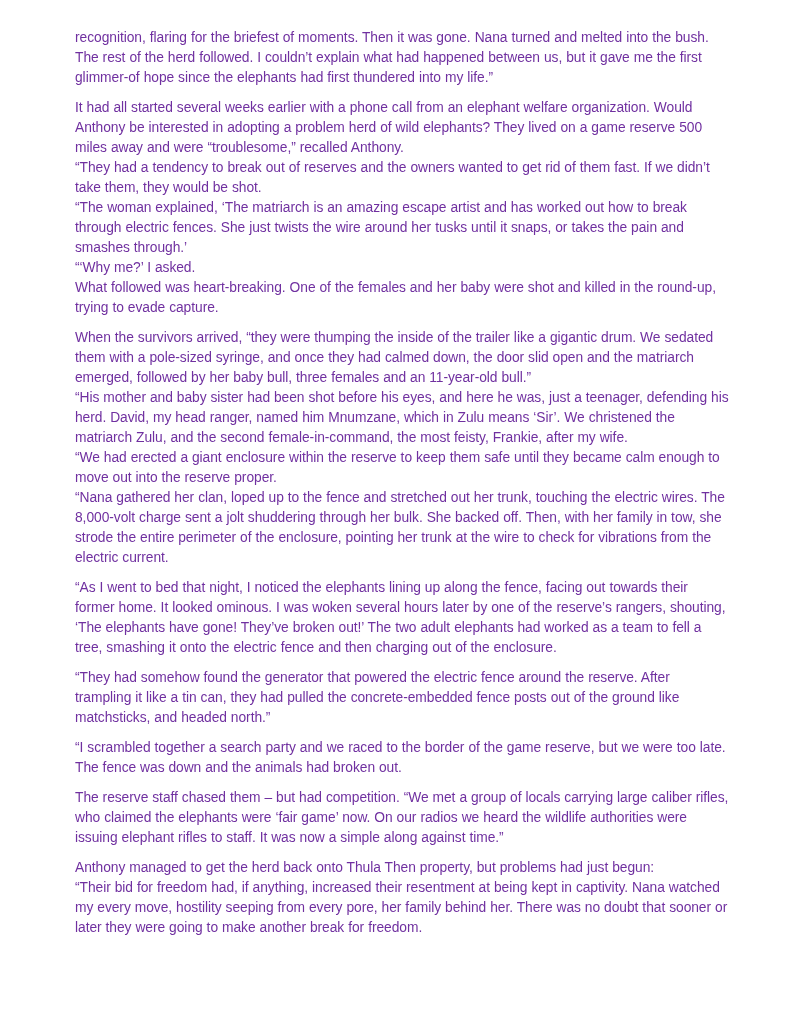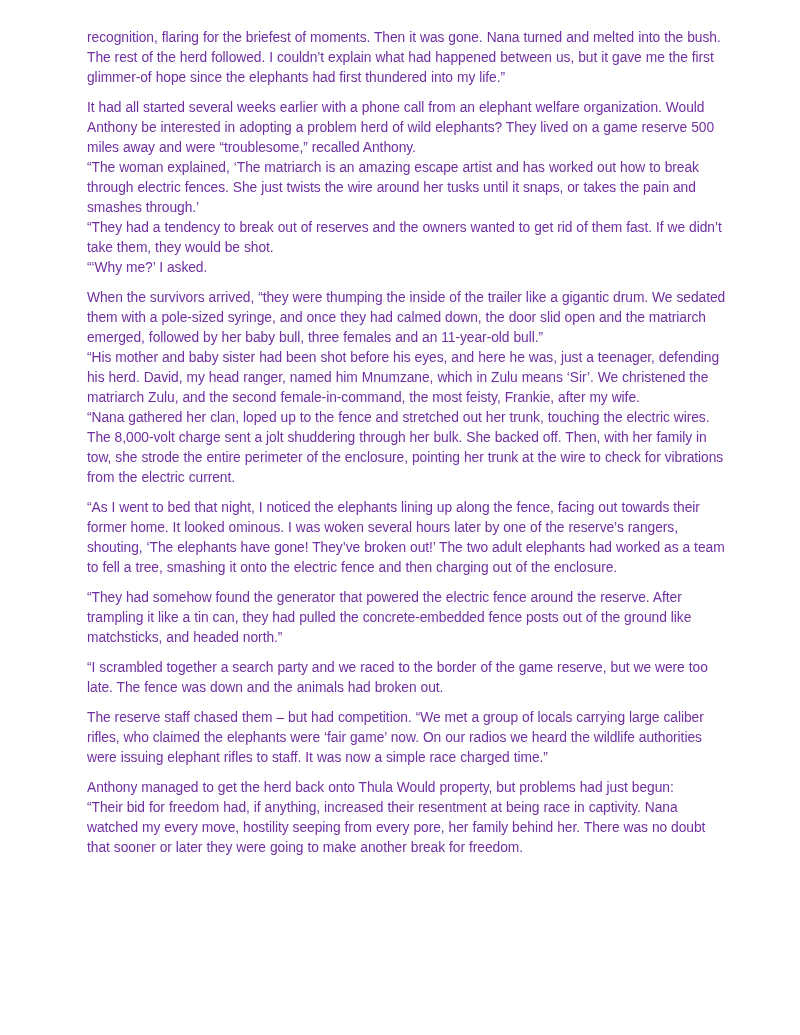--- a/index.html
+++ b/index.html
@@ -20,57 +20,59 @@
     padding: 28px 70px 0 75px;
     background: #ffffff;
   }
   .doc-body {
     font-size: 13.8px;
     line-height: 20px;
     letter-spacing: -0.05px;
     word-spacing: 0.2px;
   }
   .paragraph {
-    margin: 0 0 10px 12px;
+    margin: 0 0 10px 0;
   }
   .segment {
     margin: 0;
     padding: 0;
     text-align: left;
   }
 </style>
 </head>
 <body>
 
 <div class="page" style="background: rgb(255, 255, 255); color: rgb(112, 48, 160);">
   <div class="doc-body">
       <div class="paragraph">
         <div class="segment">recognition, flaring for the briefest of moments. Then it was gone. Nana turned and melted into the bush. The rest of the herd followed. I couldn’t explain what had happened between us, but it gave me the first glimmer-of hope since the elephants had first thundered into my life.”</div>
       </div>
       <div class="paragraph">
         <div class="segment">It had all started several weeks earlier with a phone call from an elephant welfare organization. Would Anthony be interested in adopting a problem herd of wild elephants? They lived on a game reserve 500 miles away and were “troublesome,” recalled Anthony.</div>
+        <div class="segment">“They had a tendency to break out of reserves and the owners wanted to get rid of them fast. If we didn’t take them, they would be shot.</div>
         <div class="segment">“The woman explained, ‘The matriarch is an amazing escape artist and has worked out how to break through electric fences. She just twists the wire around her tusks until it snaps, or takes the pain and smashes through.’</div>
-        <div class="segment">“They had a tendency to break out of reserves and the owners wanted to get rid of them fast. If we didn’t take them, they would be shot.</div>
         <div class="segment">“‘Why me?’ I asked.</div>
+        <div class="segment">What followed was heart-breaking. One of the females and her baby were shot and killed in the round-up, trying to evade capture.</div>
       </div>
       <div class="paragraph">
         <div class="segment">When the survivors arrived, “they were thumping the inside of the trailer like a gigantic drum. We sedated them with a pole-sized syringe, and once they had calmed down, the door slid open and the matriarch emerged, followed by her baby bull, three females and an 11-year-old bull.”</div>
         <div class="segment">“His mother and baby sister had been shot before his eyes, and here he was, just a teenager, defending his herd. David, my head ranger, named him Mnumzane, which in Zulu means ‘Sir’. We christened the matriarch Zulu, and the second female-in-command, the most feisty, Frankie, after my wife.</div>
+        <div class="segment">“We had erected a giant enclosure within the reserve to keep them safe until they became calm enough to move out into the reserve proper.</div>
         <div class="segment">“Nana gathered her clan, loped up to the fence and stretched out her trunk, touching the electric wires. The 8,000-volt charge sent a jolt shuddering through her bulk. She backed off. Then, with her family in tow, she strode the entire perimeter of the enclosure, pointing her trunk at the wire to check for vibrations from the electric current.</div>
       </div>
       <div class="paragraph">
         <div class="segment">“As I went to bed that night, I noticed the elephants lining up along the fence, facing out towards their former home. It looked ominous. I was woken several hours later by one of the reserve’s rangers, shouting, ‘The elephants have gone! They’ve broken out!’ The two adult elephants had worked as a team to fell a tree, smashing it onto the electric fence and then charging out of the enclosure.</div>
       </div>
       <div class="paragraph">
         <div class="segment">“They had somehow found the generator that powered the electric fence around the reserve. After trampling it like a tin can, they had pulled the concrete-embedded fence posts out of the ground like matchsticks, and headed north.”</div>
       </div>
       <div class="paragraph">
         <div class="segment">“I scrambled together a search party and we raced to the border of the game reserve, but we were too late. The fence was down and the animals had broken out.</div>
       </div>
       <div class="paragraph">
-        <div class="segment">The reserve staff chased them – but had competition. “We met a group of locals carrying large caliber rifles, who claimed the elephants were ‘fair game’ now. On our radios we heard the wildlife authorities were issuing elephant rifles to staff. It was now a simple race charged time.”</div>
+        <div class="segment">The reserve staff chased them – but had competition. “We met a group of locals carrying large caliber rifles, who claimed the elephants were ‘fair game’ now. On our radios we heard the wildlife authorities were issuing elephant rifles to staff. It was now a simple along against time.”</div>
       </div>
       <div class="paragraph">
-        <div class="segment">Anthony managed to get the herd back onto Thula Would property, but problems had just begun:</div>
-        <div class="segment">“Their bid for freedom had, if anything, increased their resentment at being race in captivity. Nana watched my every move, hostility seeping from every pore, her family behind her. There was no doubt that sooner or later they were going to make another break for freedom.</div>
+        <div class="segment">Anthony managed to get the herd back onto Thula Then property, but problems had just begun:</div>
+        <div class="segment">“Their bid for freedom had, if anything, increased their resentment at being kept in captivity. Nana watched my every move, hostility seeping from every pore, her family behind her. There was no doubt that sooner or later they were going to make another break for freedom.</div>
       </div>
     </div>
 </div>
 
 </body></html>

